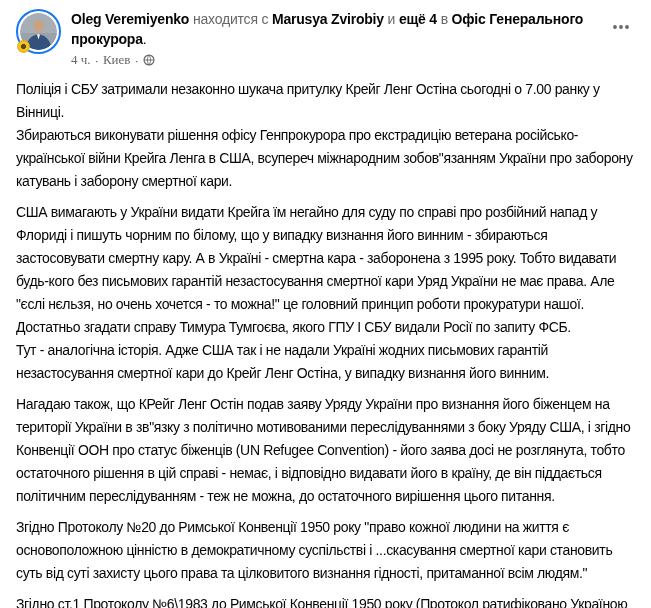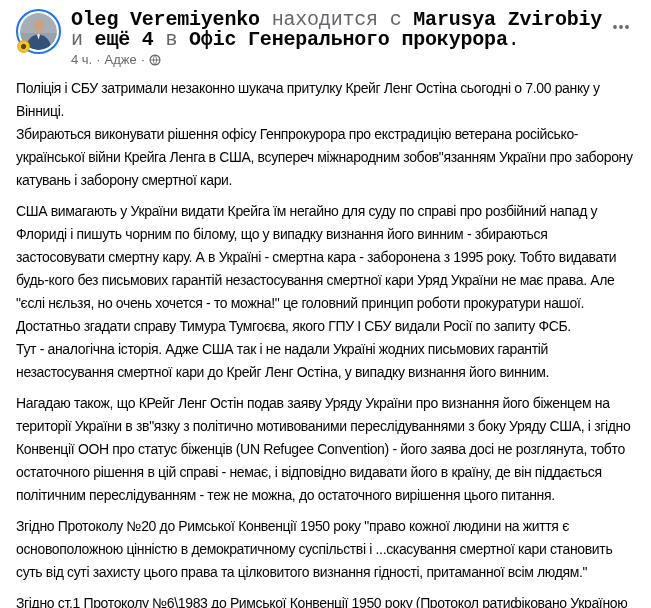--- a/index.html
+++ b/index.html
@@ -16,26 +16,26 @@
     border: 2.5px solid var(--ring, #1877F2);
     display: flex; align-items: center; justify-content: center; background: #fff;
   }
   .ring svg { border-radius: 50%; display: block; }
   .sunflower {
     position: absolute; left: 1px; bottom: 1px; width: 13px; height: 13px; border-radius: 50%;
     background: radial-gradient(circle at 50% 50%, #5e451a 0 32%, #f2c11e 33% 100%);
     border: 1px solid #e3ae12;
   }
   .hmain { flex: 1 1 auto; margin-left: 10px; min-width: 0; padding-top: 1px; }
-  .htext { font-size: 20px; line-height: 19.5px; color: var(--txt, #050505); letter-spacing: -0.2px; font-family: Liberation Mono, monospace; }
+  .htext { font-size: 14px; line-height: 19.5px; color: var(--txt, #050505); letter-spacing: -0.2px; }
   .htext .b { font-weight: bold; cursor: pointer; }
   .htext .g { color: var(--sub, #65676B); font-weight: normal; }
   .trow { display: flex; align-items: center; gap: 4px; margin-top: 3px;
           font-size: 13px; color: var(--sub, #65676B); }
-  .trow .lnk { cursor: pointer; }
+  .trow .lnk { cursor: pointer; font-family: Liberation Serif, serif; }
   .more {
     width: 32px; height: 32px; border-radius: 50%; flex-shrink: 0;
     display: flex; align-items: center; justify-content: center; cursor: pointer; margin-top: 2px;
   }
   
   .bodytext {
     padding: 10px 16px 0 16px;
     font-size: 14px; line-height: 23px; letter-spacing: -0.35px;
     color: var(--txt, #050505);
   }
@@ -69,21 +69,21 @@
         </svg>
       </div>
       <div class="sunflower"></div>
     </div>
 
     <div class="hmain">
       <div class="htext"><span class="b">Oleg Veremiyenko</span><span class="g"> находится с </span><span class="b">Marusya Zvirobiy</span><span class="g"> и </span><span class="b">ещё 4</span><span class="g"> в </span><span class="b">Офіс Генерального прокурора</span><span>.</span></div>
       <div class="trow">
         <span class="lnk">4 ч.</span>
         <span>·</span>
-        <span class="lnk">Адже</span>
+        <span class="lnk">Киев</span>
         <span>·</span>
         <svg width="12" height="12" viewBox="0 0 16 16">
           <circle cx="8" cy="8" r="6.6" fill="none" stroke="#65676B" stroke-width="1.6"></circle>
           <path d="M1.6 8 H14.4 M8 1.6 C10.8 4.4 10.8 11.6 8 14.4 M8 1.6 C5.2 4.4 5.2 11.6 8 14.4" fill="none" stroke="#65676B" stroke-width="1.2"></path>
         </svg>
       </div>
     </div>
 
     <div class="more">
       <svg width="20" height="20" viewBox="0 0 20 20" fill="#65676B">

